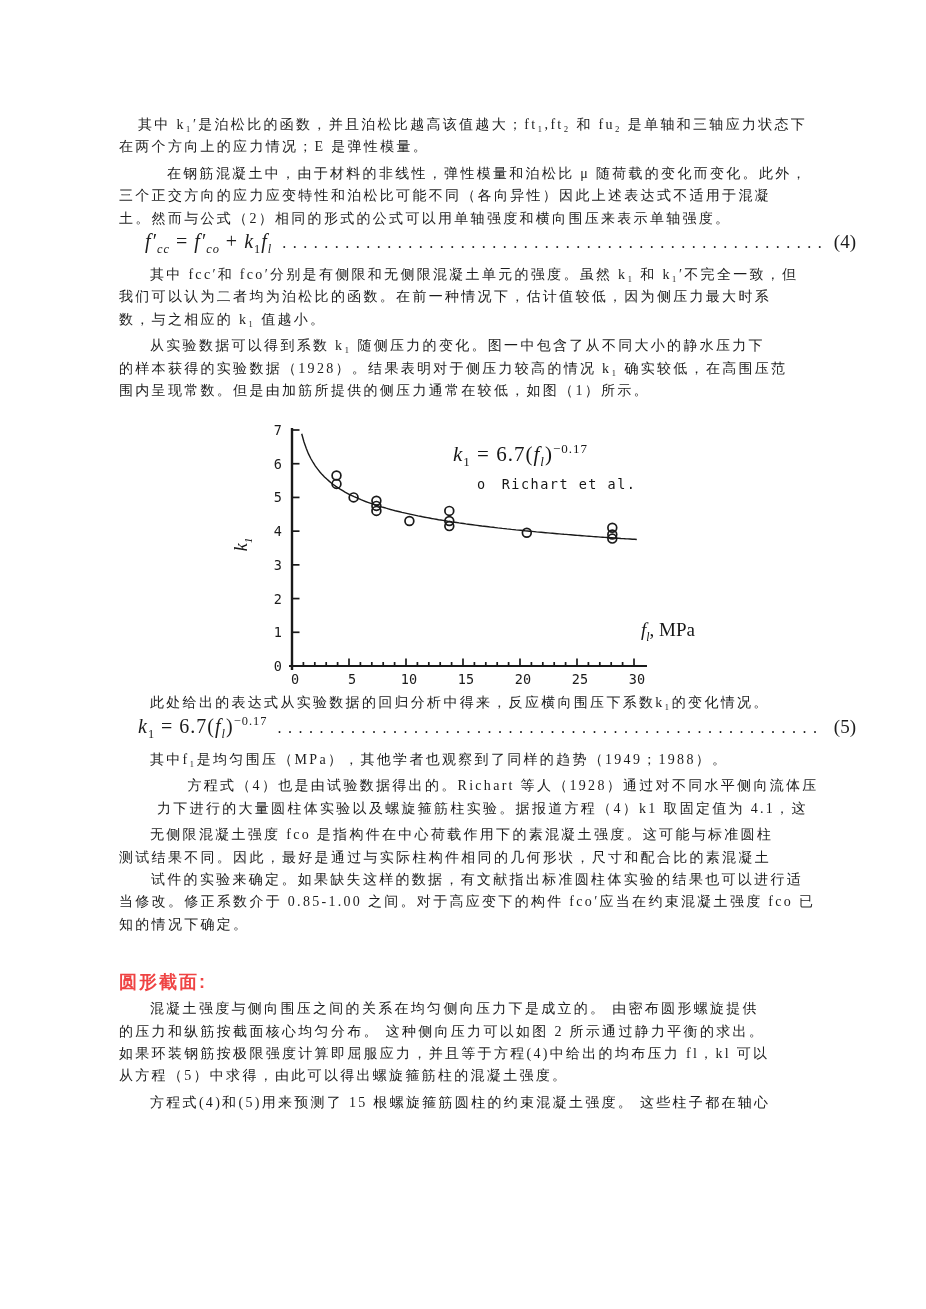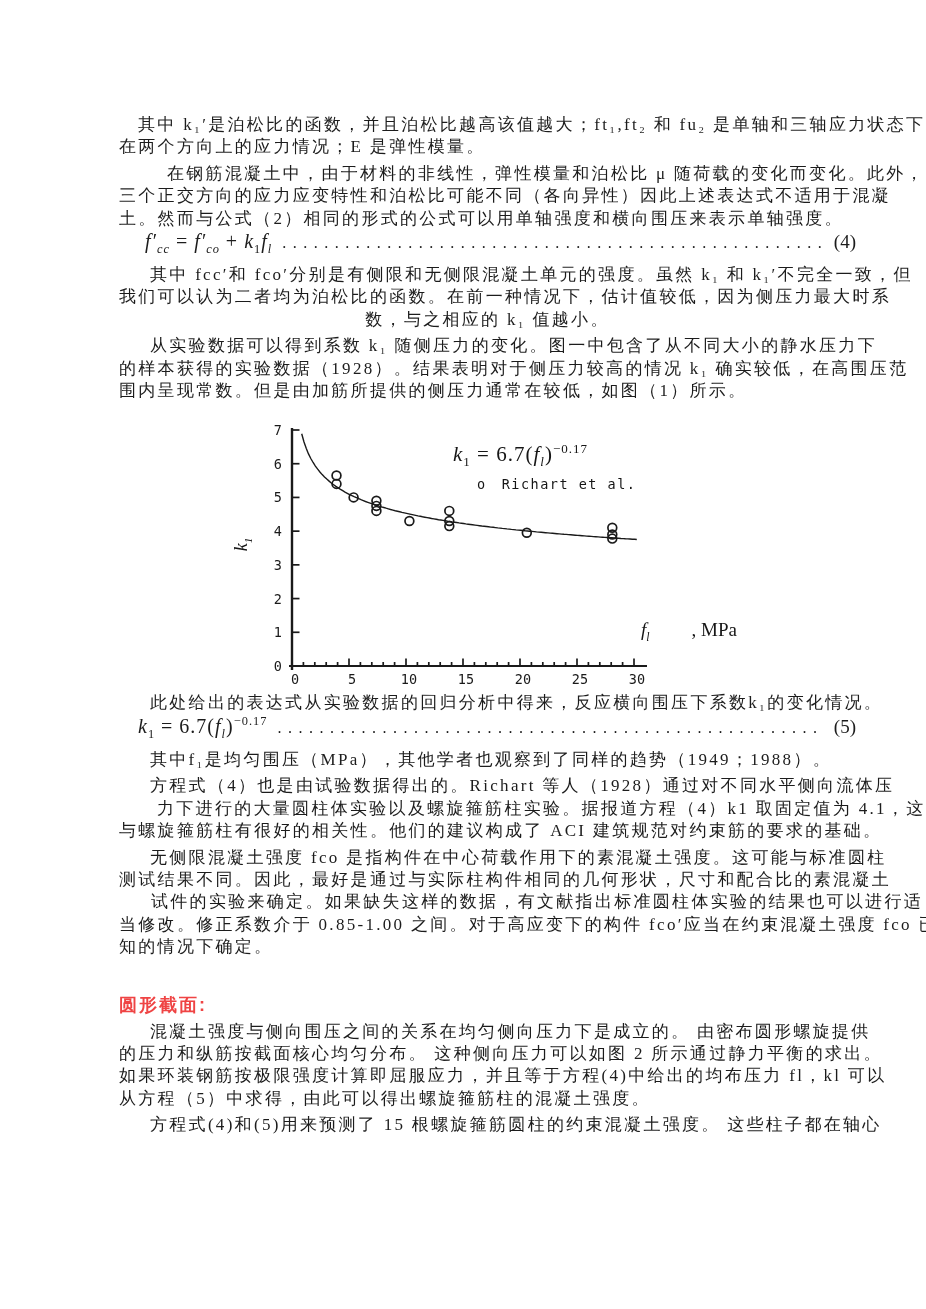--- a/index.html
+++ b/index.html
@@ -12,21 +12,21 @@
     color:#1c1c1c;
   }
   .doc-body{
     position:absolute;
     left:119px;top:110px;
     width:737px;
     font-family:"Liberation Serif", serif;
   }
   .para{margin-top:4px;}
   .line{
-    font-size:17px;
+    font-size:14px;
     line-height:22.4px;
     letter-spacing:2.3px;
     white-space:nowrap;
     color:#1c1c1c;
   }
   .heading{
     margin-top:34px;
     font-family:"Liberation Sans", sans-serif;
     font-weight:bold;
     font-size:18px;
@@ -89,21 +89,21 @@
     white-space:nowrap;
   }
   .fig-xlab{
     position:absolute;left:410px;top:201px;
     font-family:"Liberation Serif", serif;
     font-style:italic;
     font-size:19px;
     white-space:nowrap;
     color:#161616;
   }
-  .fig-xlab .rm{font-style:normal;margin-left:42px;}
+  .fig-xlab .rm{font-style:normal;}
   .fig-ylab{
     position:absolute;left:4px;top:116px;
     transform:rotate(-90deg);
     font-family:"Liberation Serif", serif;
     font-style:italic;
     font-size:18px;
     color:#161616;
   }
   .tick-label{
     font-family:"DejaVu Sans Mono", monospace;
@@ -126,21 +126,21 @@
         <div class="line" style="padding-left: 0px;">土。然而与公式（2）相同的形式的公式可以用单轴强度和横向围压来表示单轴强度。</div>
       </div>
       <div class="formula-row" style="padding-left: 26px; text-align: right;">
         <span class="f-runs"><span class="it">f′</span><sub class="it">cc</sub><span class="rm"> = </span><span class="it">f′</span><sub class="it">co</sub><span class="rm"> + </span><span class="it">k</span><sub class="rm">1</sub><span class="it">f</span><sub class="it">l</sub></span>
         <span class="f-dots">........................................................</span>
         <span class="f-num">(4)</span>
       </div>
       <div class="para">
         <div class="line" style="padding-left: 31px;">其中 fcc′和 fco′分别是有侧限和无侧限混凝土单元的强度。虽然 k₁ 和 k₁′不完全一致，但</div>
         <div class="line" style="padding-left: 0px;">我们可以认为二者均为泊松比的函数。在前一种情况下，估计值较低，因为侧压力最大时系</div>
-        <div class="line" style="padding-left: 0px; text-align: center;">数，与之相应的 k₁ 值越小。</div>
+        <div class="line" style="padding-left: 0px;">数，与之相应的 k₁ 值越小。</div>
       </div>
       <div class="para">
         <div class="line" style="padding-left: 31px;">从实验数据可以得到系数 k₁ 随侧压力的变化。图一中包含了从不同大小的静水压力下</div>
         <div class="line" style="padding-left: 0px;">的样本获得的实验数据（1928）。结果表明对于侧压力较高的情况 k₁ 确实较低，在高围压范</div>
         <div class="line" style="padding-left: 0px;">围内呈现常数。但是由加筋所提供的侧压力通常在较低，如图（1）所示。</div>
       </div>
       <div class="figure">
         <svg width="494" height="270" viewBox="0 0 494 270">
           <line x1="61" y1="10" x2="61" y2="252" stroke="#1a1a1a" stroke-width="2.4"></line>
           <line x1="58" y1="248" x2="416" y2="248" stroke="#1a1a1a" stroke-width="2.2"></line>
@@ -229,21 +229,20 @@
         <span class="f-runs"><span class="it">k</span><sub class="rm">1</sub><span class="rm"> = 6.7(</span><span class="it">f</span><sub class="it">l</sub><span class="rm">)</span><sup class="rm">−0.17</sup></span>
         <span class="f-dots">....................................................</span>
         <span class="f-num">(5)</span>
       </div>
       <div class="para">
         <div class="line" style="padding-left: 31px;">其中f₁是均匀围压（MPa），其他学者也观察到了同样的趋势（1949；1988）。</div>
       </div>
       <div class="para">
         <div class="line" style="padding-left: 31px; text-align: center;">方程式（4）也是由试验数据得出的。Richart 等人（1928）通过对不同水平侧向流体压</div>
         <div class="line" style="padding-left: 0px; margin-left: 38px;">力下进行的大量圆柱体实验以及螺旋箍筋柱实验。据报道方程（4）k1 取固定值为 4.1，这</div>
-        <div class="line" style="padding-left: 0px;">与螺旋箍筋柱有很好的相关性。他们的建议构成了 ACI 建筑规范对约束筋的要求的基础。</div>
       </div>
       <div class="para">
         <div class="line" style="padding-left: 31px;">无侧限混凝土强度 fco 是指构件在中心荷载作用下的素混凝土强度。这可能与标准圆柱</div>
         <div class="line" style="padding-left: 0px;">测试结果不同。因此，最好是通过与实际柱构件相同的几何形状，尺寸和配合比的素混凝土</div>
         <div class="line" style="padding-left: 0px; margin-left: 32px;">试件的实验来确定。如果缺失这样的数据，有文献指出标准圆柱体实验的结果也可以进行适</div>
         <div class="line" style="padding-left: 0px;">当修改。修正系数介于 0.85-1.00 之间。对于高应变下的构件 fco′应当在约束混凝土强度 fco 已</div>
         <div class="line" style="padding-left: 0px;">知的情况下确定。</div>
       </div>
       <div class="heading">圆形截面:</div>
       <div class="para">

